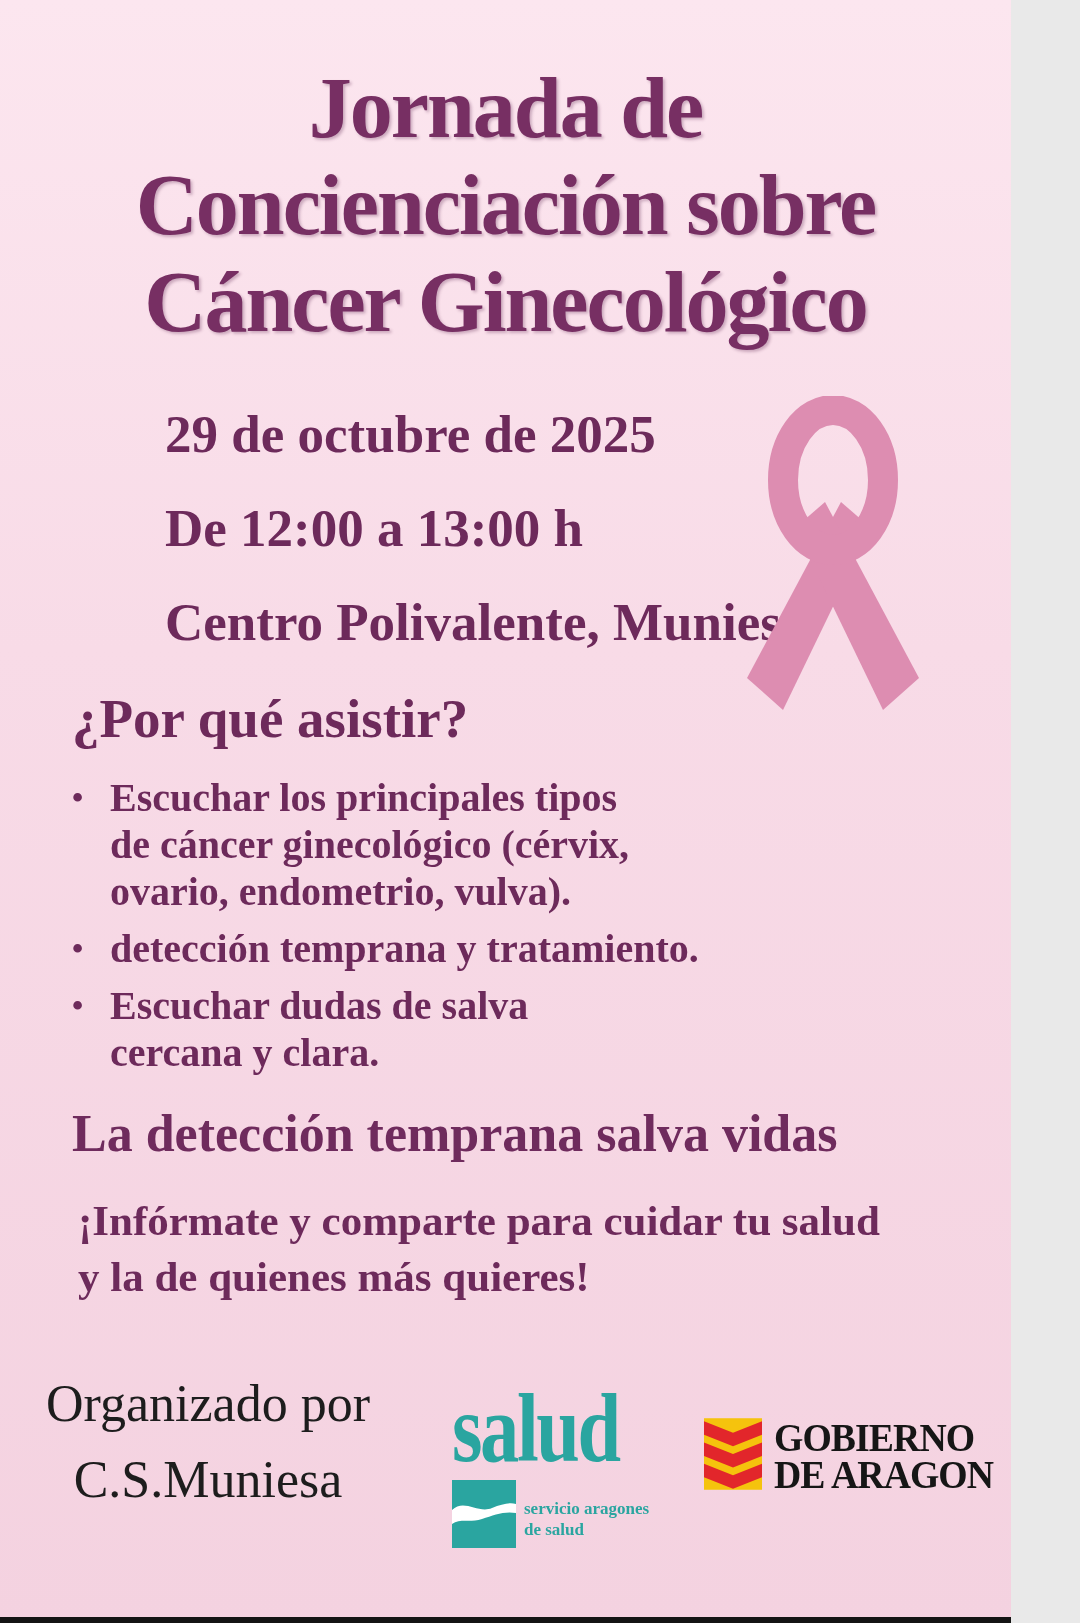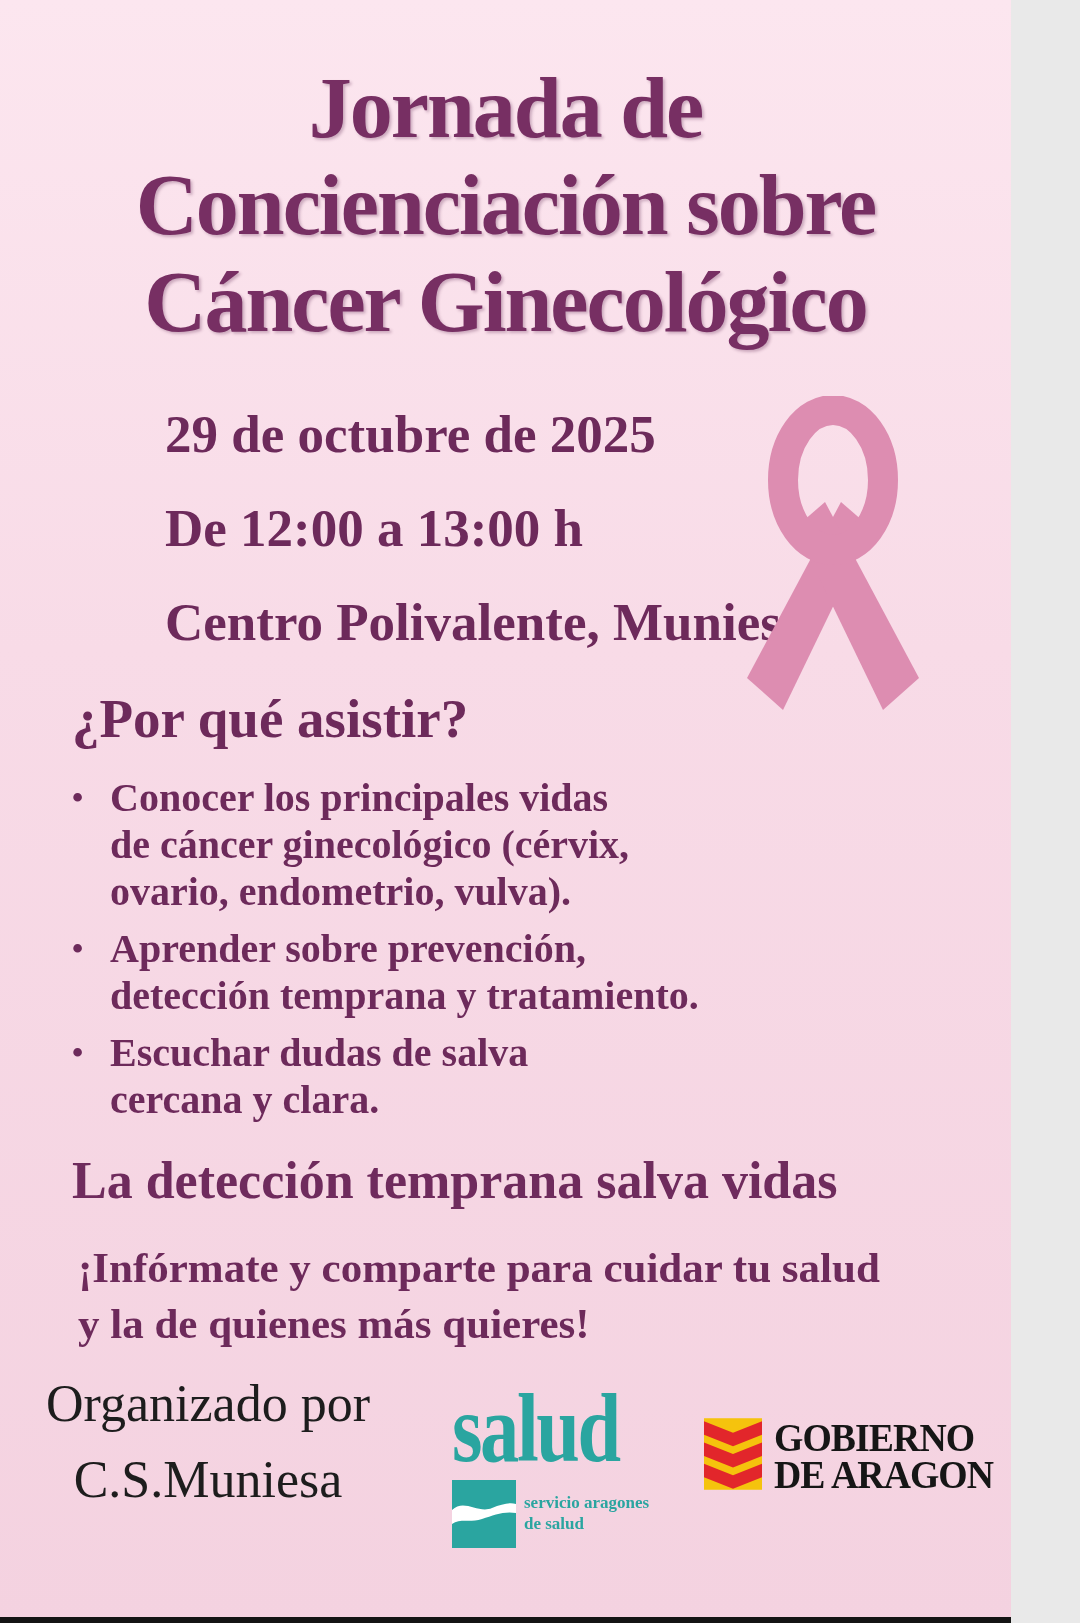--- a/index.html
+++ b/index.html
@@ -27,21 +27,21 @@
   .organizer{
     position:absolute;left:38px;top:1366px;width:340px;text-align:center;
     font-size:52px;line-height:76px;font-weight:400;color:#1d1d1d;
   }
   .salud{position:absolute;left:452px;top:1382px;}
   .salud-word{
     display:inline-block;font-size:98px;line-height:92px;font-weight:700;
     color:#2aa5a0;letter-spacing:-3px;transform:scaleX(.8);transform-origin:left top;
   }
   .salud-bottom{display:flex;margin-top:6px;align-items:flex-start;}
-  .salud-sub{font-size:17px;line-height:21px;font-weight:700;color:#2aa5a0;margin:12px 0 0 8px;}
+  .salud-sub{font-size:17px;line-height:21px;font-weight:700;color:#2aa5a0;margin:18px 0 0 8px;}
   .gobierno{position:absolute;left:704px;top:1418px;display:flex;align-items:center;}
   .gobierno-text{
     display:inline-block;margin-left:12px;font-size:41px;line-height:37px;font-weight:700;
     color:#161616;letter-spacing:-1px;transform:scaleX(.92);transform-origin:left center;white-space:nowrap;
   }
   .bottom-bar{position:absolute;left:0;bottom:0;width:100%;height:6px;background:#141414;}
 </style>
 </head>
 <body>
 
@@ -66,29 +66,28 @@
       <ellipse cx="90" cy="84" rx="50" ry="70" fill="none" stroke="#dd8db1" stroke-width="30"></ellipse>
     </svg>
   </span>
 
   <div class="why-heading">¿Por qué asistir?</div>
 
   <div class="bullets">
     <div class="bullet">
       <span class="dot">•</span>
       <span class="bullet-lines">
-        <div>Conocer los principales vidas</div>
+        <div>Escuchar los principales tipos</div>
         <div>de cáncer ginecológico (cérvix,</div>
         <div>ovario, endometrio, vulva).</div>
       </span>
     </div>
     <div class="bullet">
       <span class="dot">•</span>
       <span class="bullet-lines">
-        <div>Aprender sobre prevención,</div>
         <div>detección temprana y tratamiento.</div>
       </span>
     </div>
     <div class="bullet">
       <span class="dot">•</span>
       <span class="bullet-lines">
         <div>Escuchar dudas de salva</div>
         <div>cercana y clara.</div>
       </span>
     </div>

